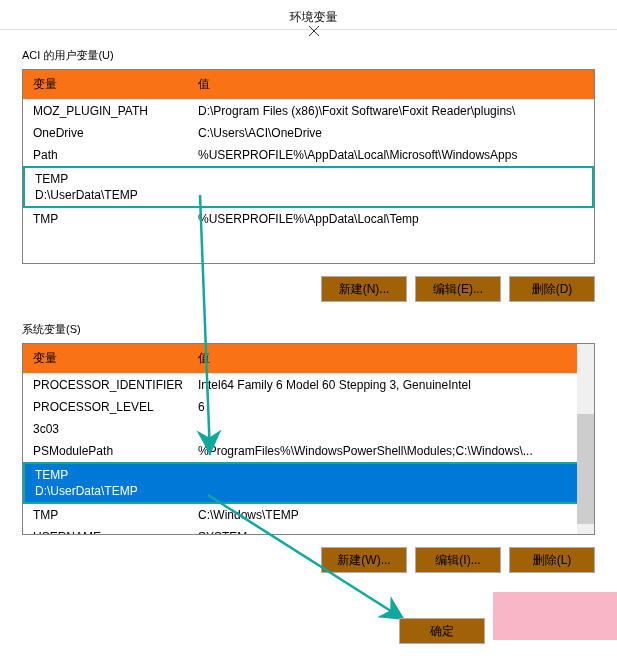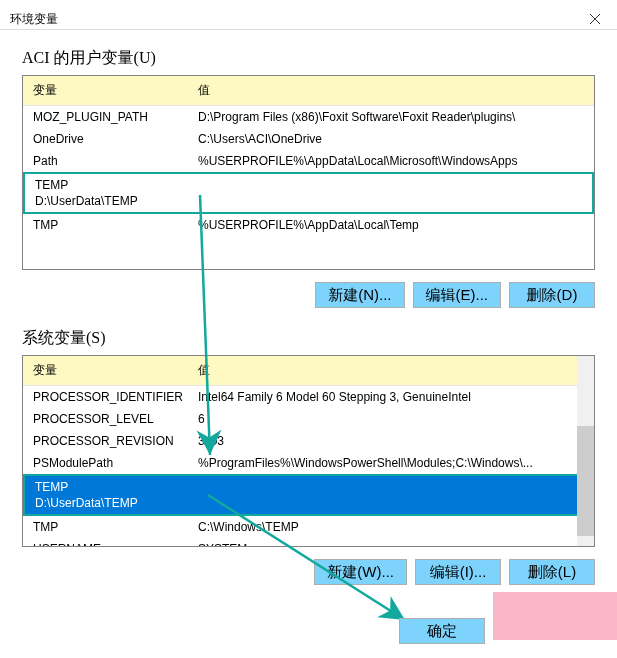--- a/index.html
+++ b/index.html
@@ -12,43 +12,44 @@
       position: relative;
       overflow: hidden;
     }
     .titlebar {
       height: 30px;
       display: flex;
       align-items: center;
       justify-content: space-between;
       padding: 9px 0 0 10px;
       border-bottom: 1px solid #ddd;
+      flex-direction: column;
     }
     .titlebar .title { font-size: 12px; }
     .close-x {
       width: 45px;
       height: 30px;
       display: flex;
       align-items: center;
       justify-content: center;
       cursor: pointer;
     }
     .close-x svg { width: 10px; height: 10px; }
     .content { padding: 18px 22px 10px 22px; position: relative; }
     .section { margin-bottom: 20px; }
-    .section-label { font-size: 16px; margin-bottom: 6px; font-family: Liberation Serif, serif; }
+    .section-label { font-size: 11px; margin-bottom: 6px; }
     .listbox {
       border: 1px solid #828282;
       height: 195px;
       overflow: hidden;
       position: relative;
     }
     .headers {
       display: flex;
-      background: #fef9c3;
+      background: #f97316;
       border-bottom: 1px solid #e5e5e5;
     }
     .headers .col {
       padding: 6px 10px;
       font-size: 12px;
     }
     .col-name { width: 165px; flex-shrink: 0; }
     .col-value { flex: 1; }
     .row {
       display: flex;
@@ -68,23 +69,23 @@
     }
     .btn-row {
       display: flex;
       justify-content: flex-end;
       gap: 8px;
       margin-top: 12px;
     }
     .btn {
       min-width: 86px;
       height: 26px;
-      background: #7dd3fc;
+      background: #a16207;
       border: 1px solid #adadad;
-      font-size: 15px;
+      font-size: 12px;
       cursor: pointer;
       font-family: inherit;
       padding: 0 12px;
     }
     .dialog-btns {
       display: flex;
       justify-content: flex-end;
       gap: 8px;
       padding: 12px 22px 14px 0;
       position: absolute;
@@ -164,21 +165,20 @@
       <div id="sys-rows">
           <div class="row">
             <div class="col col-name">PROCESSOR_IDENTIFIER</div>
             <div class="col col-value">Intel64 Family 6 Model 60 Stepping 3, GenuineIntel</div>
           </div>
           <div class="row">
             <div class="col col-name">PROCESSOR_LEVEL</div>
             <div class="col col-value">6</div>
           </div>
           <div class="row">
-            <div class="col col-name">PROCESSOR_REVISION</div>
             <div class="col col-value">3c03</div>
           </div>
           <div class="row">
             <div class="col col-name">PSModulePath</div>
             <div class="col col-value">%ProgramFiles%\WindowsPowerShell\Modules;C:\Windows\...</div>
           </div>
           <div class="row selected highlighted">
             <div class="col col-name">TEMP</div>
             <div class="col col-value">D:\UserData\TEMP</div>
           </div>

